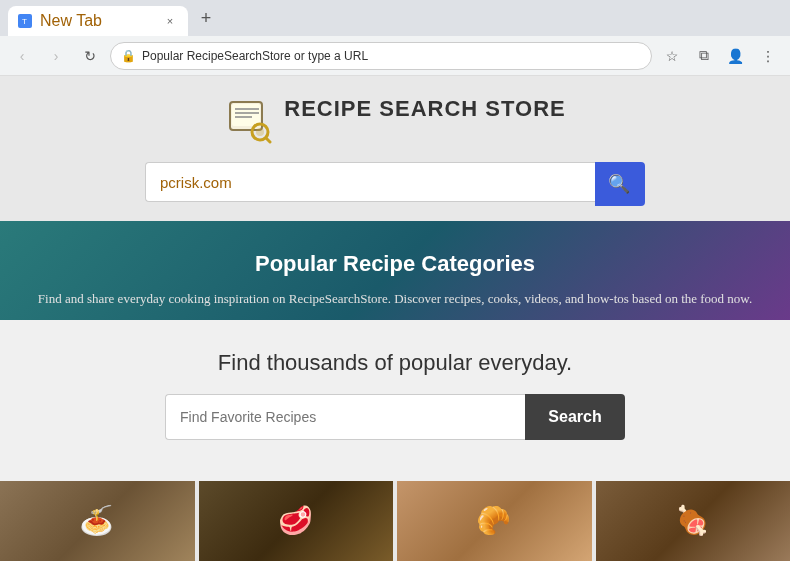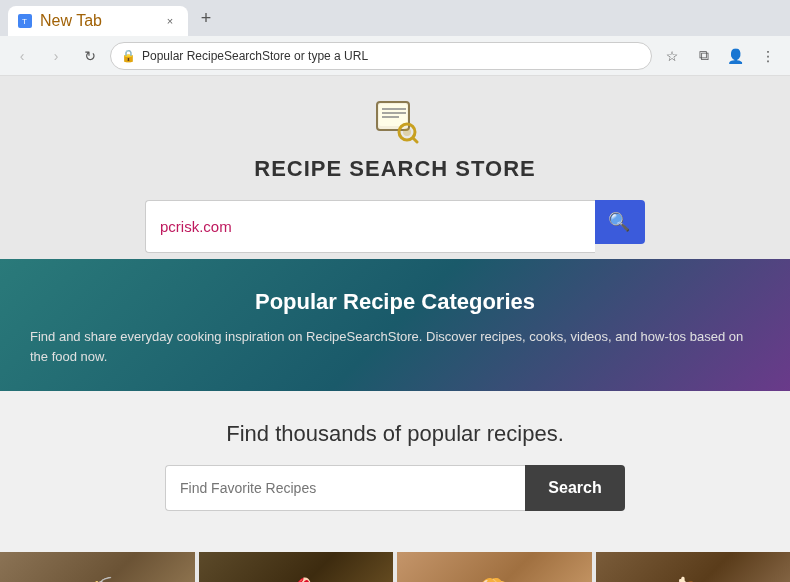--- a/index.html
+++ b/index.html
@@ -59,24 +59,22 @@
       padding: 20px 0 15px;
       display: flex;
       flex-direction: column;
       align-items: center;
       position: relative;
       z-index: 1;
     }
 
     .logo-area {
       display: flex;
-      align-items: center;
       gap: 12px;
       margin-bottom: 18px;
-      flex-direction: column;
     }
 
     .logo-icon {
       width: 48px;
       height: 48px;
     }
 
     .logo-text {
       font-size: 22px;
       font-weight: 700;
@@ -87,27 +85,27 @@
 
     .search-bar-container {
       display: flex;
       width: 500px;
       height: 44px;
       position: relative;
     }
 
     .search-input {
       flex: 1;
-      height: 53px;
+      height: 40px;
       border: 1px solid #ccc;
       border-right: none;
       border-radius: 4px 0 0 4px;
       padding: 0 14px;
       font-size: 15px;
-      color: #be185d;
+      color: #a16207;
       background: #fff;
       outline: none;
     }
 
     .search-btn {
       width: 50px;
       height: 44px;
       background: #3b5bdb;
       border: none;
       border-radius: 0 4px 4px 0;
@@ -115,39 +113,40 @@
       display: flex;
       align-items: center;
       justify-content: center;
       color: #fff;
       font-size: 18px;
     }
 
     
     .banner-section {
       background: linear-gradient(135deg, #2a7a7a 0%, #1a5a6a 50%, #6a3a8a 100%);
-      padding: 30px 30px 25px;
+      padding: 30px 30px 11px;
       text-align: left;
       position: relative;
       z-index: 1;
     }
 
     .banner-title {
       font-size: 22px;
       font-weight: 600;
       color: #fff;
       text-align: center;
       margin-bottom: 12px;
     }
 
     .banner-desc {
       font-size: 13px;
       color: #e0e0e0;
-      text-align: left;
+      text-align: center;
       line-height: 1.5;
+      font-family: Liberation Serif, serif;
     }
 
     
     .middle-section {
       background: #f0f0f0;
       padding: 30px 20px 20px;
       text-align: center;
       position: relative;
       z-index: 1;
     }
@@ -302,21 +301,21 @@
           </button>
         </div>
       </div>
 
       <div class="banner-section">
         <div class="banner-title">Popular Recipe Categories</div>
         <div class="banner-desc">Find and share everyday cooking inspiration on RecipeSearchStore. Discover recipes, cooks, videos, and how-tos based on the food now.</div>
       </div>
 
       <div class="middle-section">
-        <div class="middle-title">Find thousands of popular recipes.</div>
+        <div class="middle-title">Find thousands of popular everyday.</div>
 
         <div class="find-search-container">
           <input class="find-input" type="text" placeholder="Find Favorite Recipes" style="">
           <button class="find-btn">Search</button>
         </div>
       </div>
 
       <div class="recipe-row">
         <div class="recipe-thumb recipe-thumb-1">
           <div class="food-dots">🍝</div>

